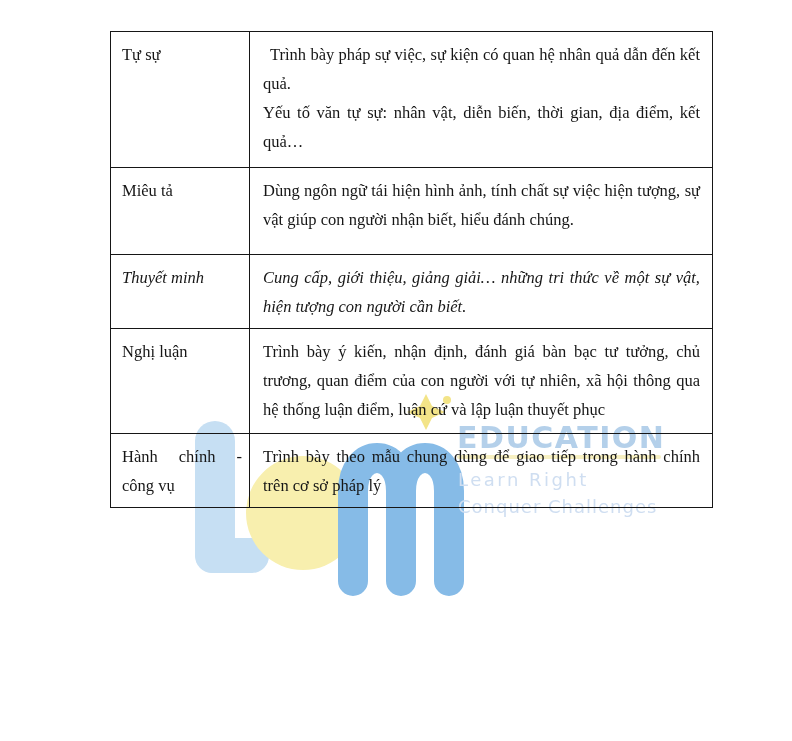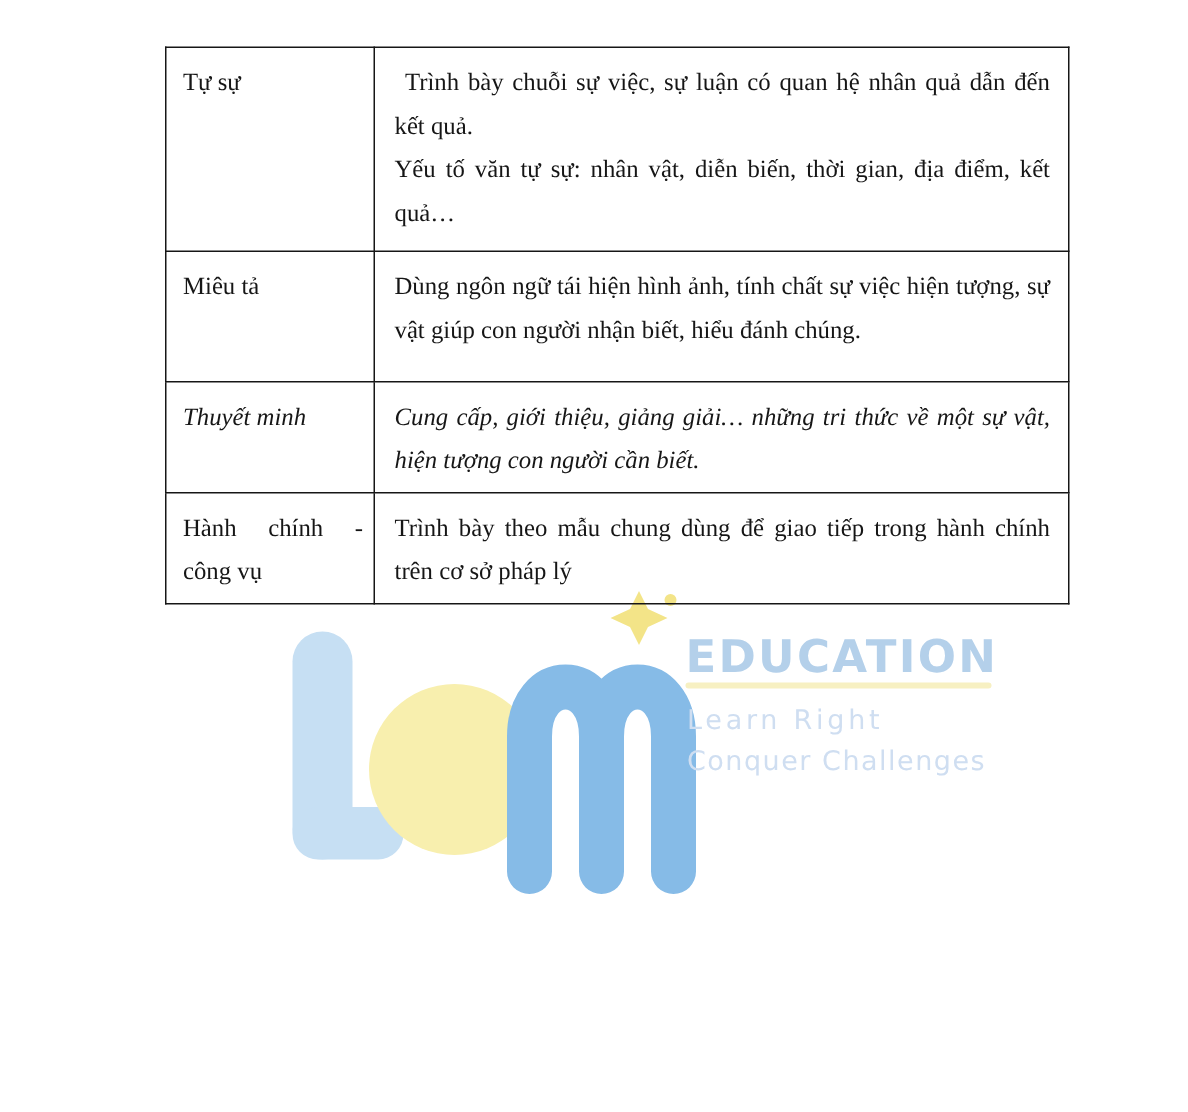--- a/index.html
+++ b/index.html
@@ -105,36 +105,42 @@
 
   <table class="methods">
     <colgroup>
         <col class="c1">
         <col class="c2">
       </colgroup>
     <tbody>
     <tr class="row-1">
       <td class="method-cell">Tự sự</td>
       <td class="desc-cell">
-        <p class="indent-first">Trình bày chuỗi sự việc, sự luận có quan hệ nhân quả dẫn đến kết quả.</p>
+        <p class="indent-first">Trình bày pháp sự việc, sự kiện có quan hệ nhân quả dẫn đến kết quả.</p>
         <p>Yếu tố văn tự sự: nhân vật, diễn biến, thời gian, địa điểm, kết quả…</p>
       </td>
     </tr>
     <tr class="row-2">
       <td class="method-cell">Miêu tả</td>
       <td class="desc-cell">
         <p>Dùng ngôn ngữ tái hiện hình ảnh, tính chất sự việc hiện tượng, sự vật giúp con người nhận biết, hiểu đánh chúng.</p>
       </td>
     </tr>
     <tr class="row-4">
       <td class="method-cell">Thuyết minh</td>
       <td class="desc-cell">
         <p>Cung cấp, giới thiệu, giảng giải… những tri thức về một sự vật, hiện tượng con người cần biết.</p>
       </td>
     </tr>
+    <tr class="row-5">
+      <td class="method-cell">Nghị luận</td>
+      <td class="desc-cell">
+        <p>Trình bày ý kiến, nhận định, đánh giá bàn bạc tư tưởng, chủ trương, quan điểm của con người với tự nhiên, xã hội thông qua hệ thống luận điểm, luận cứ và lập luận thuyết phục</p>
+      </td>
+    </tr>
     <tr class="row-6">
       <td class="method-cell">Hành chính - công vụ</td>
       <td class="desc-cell">
         <p>Trình bày theo mẫu chung dùng để giao tiếp trong hành chính trên cơ sở pháp lý</p>
       </td>
     </tr>
   </tbody>
     </table>
 
 </div>

